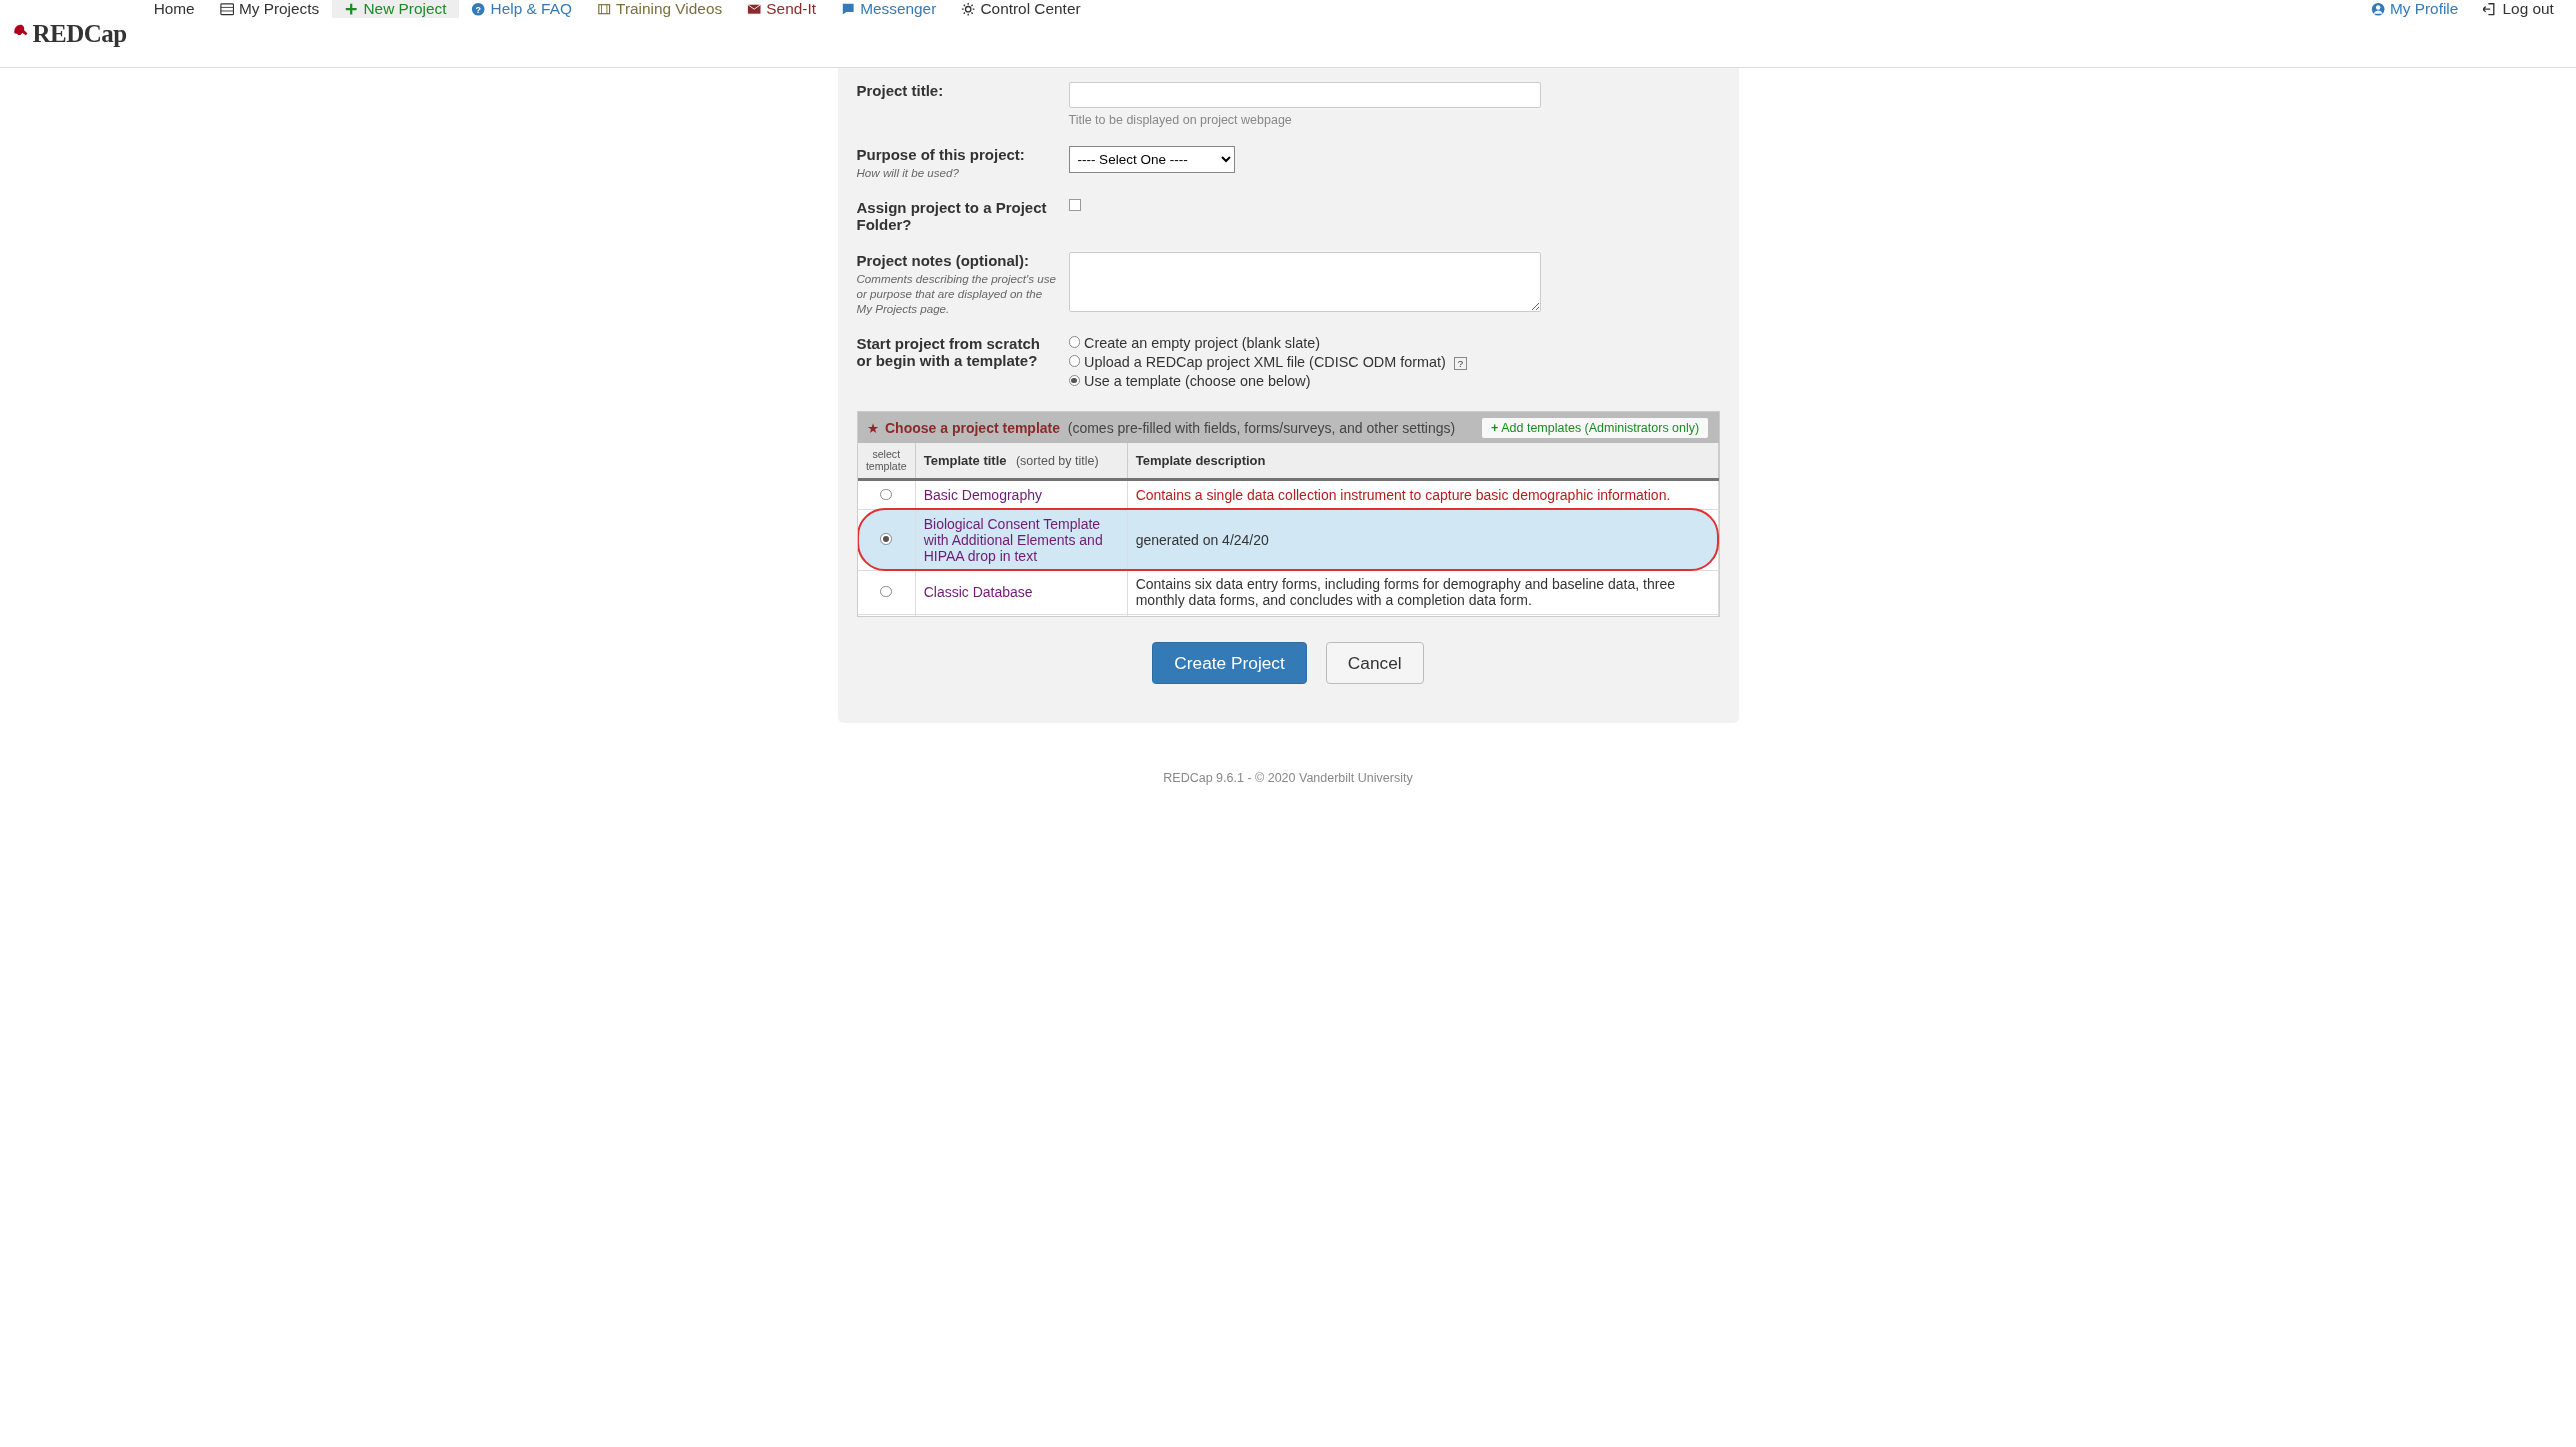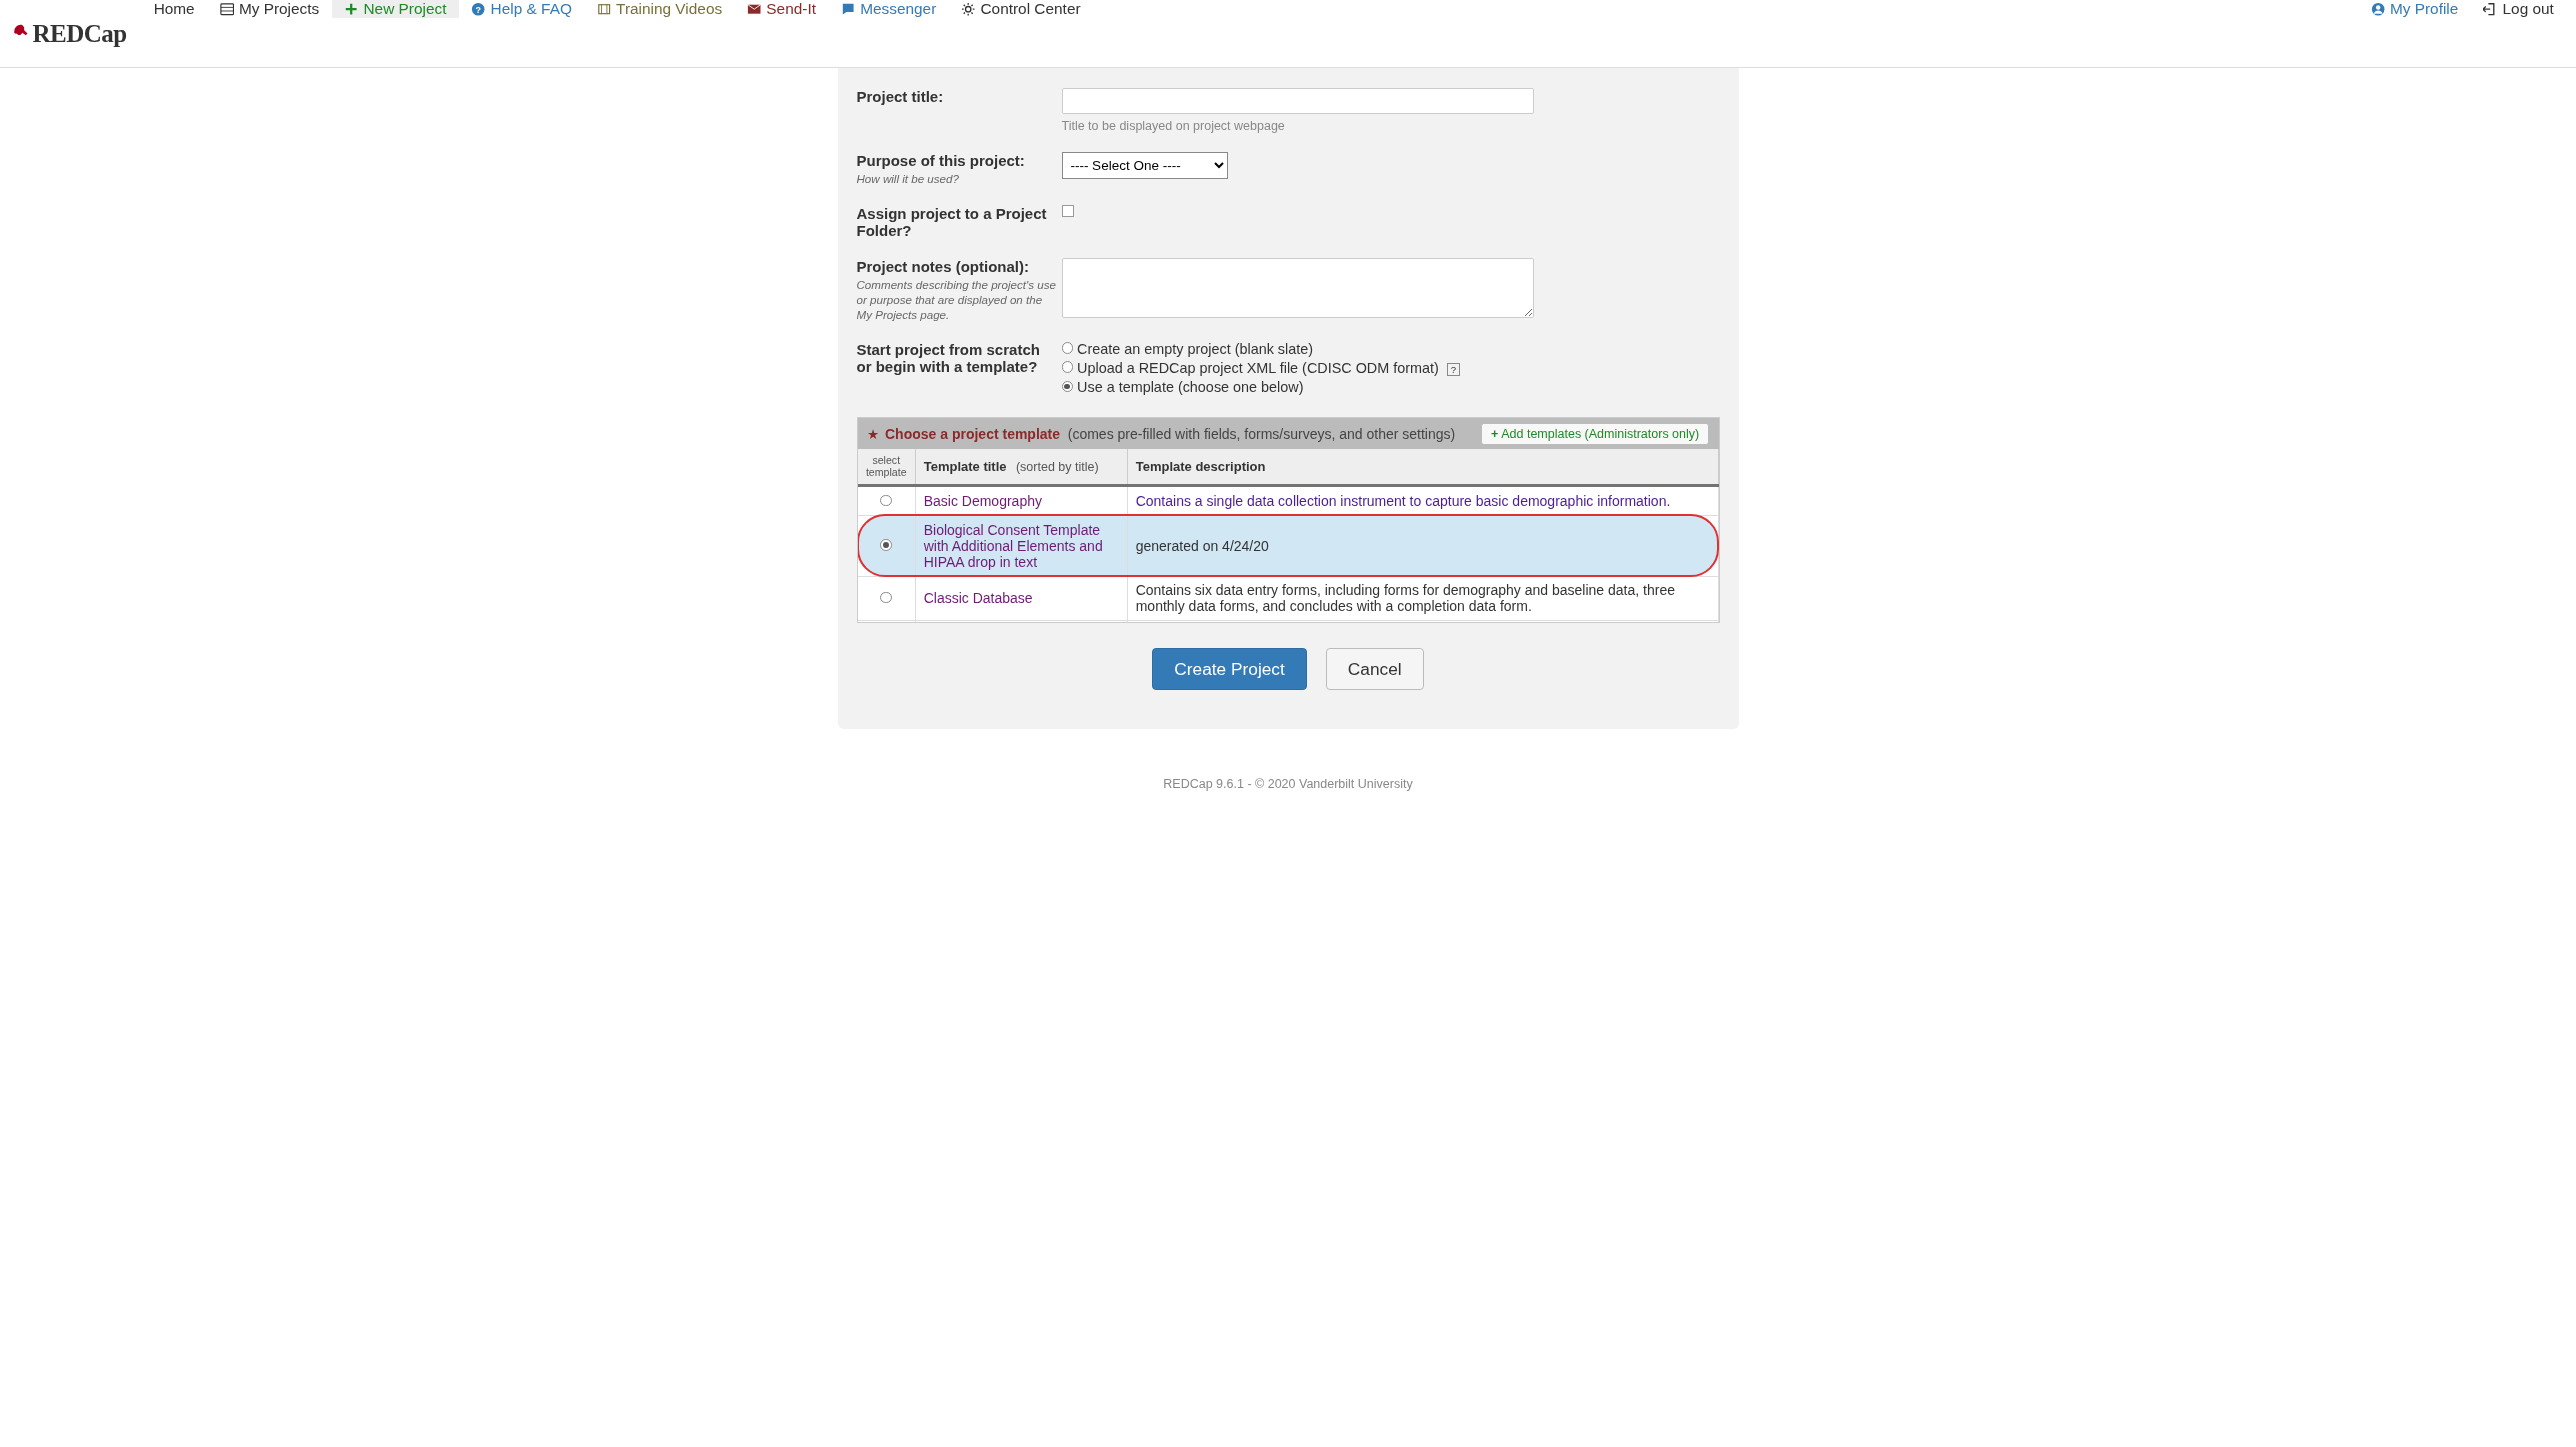--- a/index.html
+++ b/index.html
@@ -56,22 +56,21 @@
     background: #f2f2f2;
     max-width: 901px;
     margin: 0 auto;
     padding: 13.5px 19px 39px 19px;
     border-bottom-left-radius: 5.8px;
     border-bottom-right-radius: 5.8px;
   }
   .form-row {
     display: flex;
     margin-bottom: 19px;
-    gap: 5px;
-    margin-top: 6px;
+    gap: 12px;
   }
   .form-label-col {
     width: 200px;
     flex: 0 0 200px;
   }
   .form-label {
     font-weight: bold;
     font-size: 15px;
     color: #333;
   }
@@ -388,21 +387,21 @@
         <tr>
           <th>select template</th>
           <th><span style="font-weight:bold">Template title</span> <span class="th-sorted">(sorted by title)</span></th>
           <th>Template description</th>
         </tr>
       </thead>
       <tbody id="template-rows">
             <tr>
               <td><span class="radio-dot"></span></td>
               <td style="vertical-align: middle;"><a class="template-link">Basic Demography</a></td>
-              <td style="vertical-align: middle; color: #4c1d95;">Contains a single data collection instrument to capture basic demographic information.</td>
+              <td style="vertical-align: middle; color: #b91c1c;">Contains a single data collection instrument to capture basic demographic information.</td>
             </tr>
             <tr class="row-selected">
               <td><span class="radio-dot checked"></span></td>
               <td style="vertical-align: middle;"><a class="template-link">Biological Consent Template with Additional Elements and HIPAA drop in text</a></td>
               <td style="vertical-align: middle; color: rgb(51, 51, 51);">generated on 4/24/20</td>
             </tr>
             <tr>
               <td><span class="radio-dot"></span></td>
               <td style="vertical-align: middle;"><a class="template-link">Classic Database</a></td>
               <td style="vertical-align: middle; color: rgb(51, 51, 51);">Contains six data entry forms, including forms for demography and baseline data, three monthly data forms, and concludes with a completion data form.</td>

